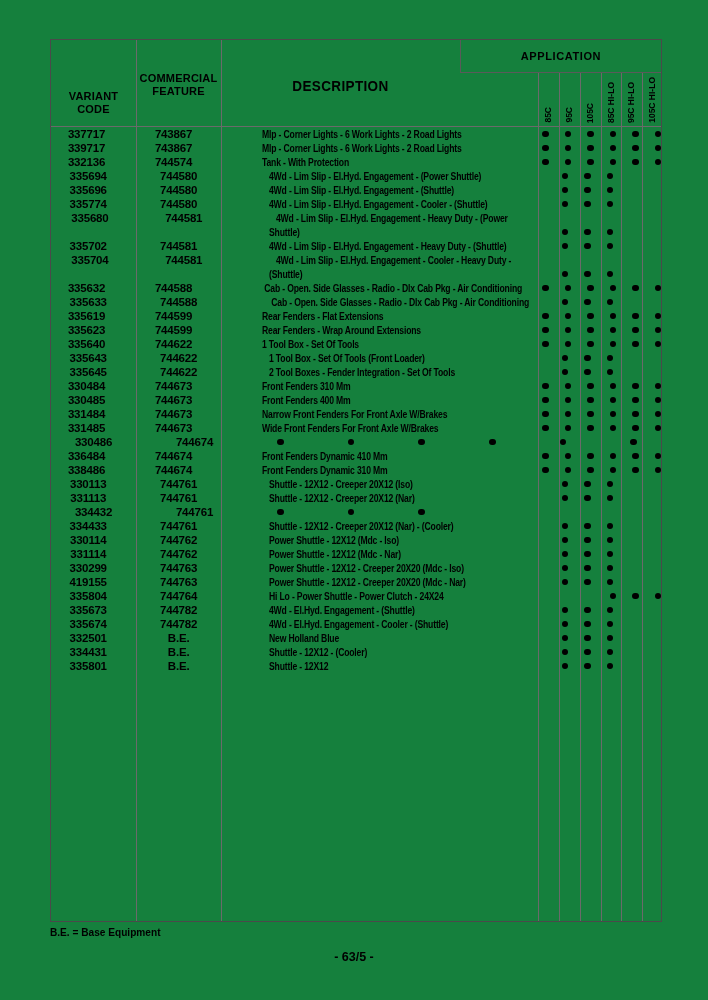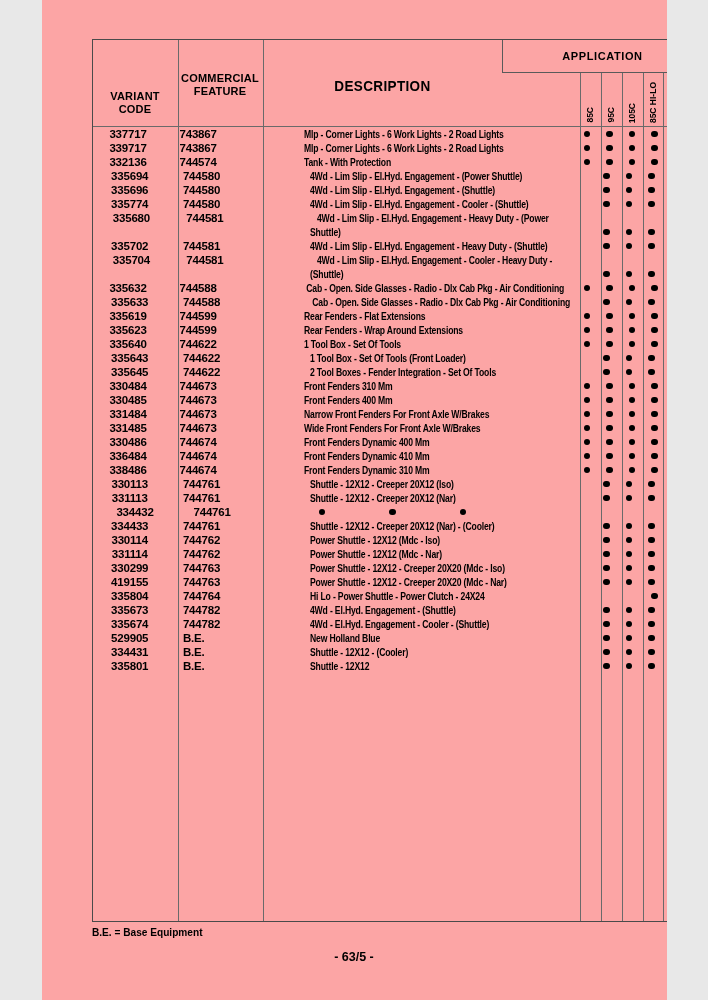--- a/index.html
+++ b/index.html
@@ -1,17 +1,17 @@
 <!DOCTYPE html>
 <html><head>
 <meta charset="utf-8">
 <style>
   html,body{margin:0;padding:0;background:#e8e8e8;}
   .sheet{
-    position:relative;width:625px;height:1000px;background:#fca5a5;
+    position:relative;width:708px;height:1000px;background:#15803d;
     font-family:"Liberation Sans", sans-serif;color:#000;overflow:hidden;
     margin:0 auto;
   }
   .tbl{
     position:absolute;left:50px;top:39px;width:612px;height:883px;
     border:1px solid #4a4a4a;box-sizing:border-box;
   }
   .vline{position:absolute;top:0;bottom:0;width:0;border-left:1px solid #6a6a6a;}
   .vl-1{left:85px;} .vl-2{left:170px;}
   .app-line{position:absolute;top:32px;bottom:0;width:0;border-left:1px solid #6a6a6a;}
@@ -36,21 +36,21 @@
   }
   .acl-0{left:487px;} .acl-1{left:508px;} .acl-2{left:529px;}
   .acl-3{left:550px;} .acl-4{left:570px;} .acl-5{left:591px;}
   .app-col-label span{
     writing-mode:vertical-rl;transform:rotate(180deg);
     font-weight:bold;font-size:8.5px;letter-spacing:0;white-space:pre;line-height:1;
   }
   .body{position:absolute;left:0;right:0;top:87px;}
   .line{display:flex;height:14px;align-items:center;font-weight:bold;font-size:11px;gap:16px;}
   .c-code{width:85px;text-align:center;font-size:11.5px;letter-spacing:-.2px;}
-  .c-feat{width:85px;text-align:left;font-size:11.5px;letter-spacing:-.2px;}
+  .c-feat{width:85px;text-align:center;font-size:11.5px;letter-spacing:-.2px;}
   .c-desc{width:317px;padding-left:1px;box-sizing:border-box;overflow:hidden;font-size:10.5px;margin-left:36px;}
   .c-desc span{display:inline-block;transform:scaleX(.82);transform-origin:0 50%;
     white-space:pre;letter-spacing:-.2px;}
   .c-dot{flex:1;display:flex;align-items:center;justify-content:center;}
   .dot{width:6.5px;height:6.5px;border-radius:50%;background:#000;}
   .foot-note{position:absolute;left:50px;top:926px;font-weight:bold;font-size:11.5px;}
   .foot-note span{display:inline-block;transform:scaleX(.88);transform-origin:0 50%;white-space:pre;}
   .page-num{position:absolute;left:0;right:0;top:950px;text-align:center;
     font-weight:bold;font-size:12.5px;}
 </style>
@@ -524,21 +524,20 @@
     <div class="c-dot">
             <span class="dot"></span>
           </div>
     <div class="c-dot">
             <span class="dot"></span>
           </div>
   </div>
         <div class="line">
     <div class="c-code">330486</div>
     <div class="c-feat">744674</div>
-    <div class="c-desc"><span>Front Fenders Dynamic 400 Mm</span></div>
     <div class="c-dot">
             <span class="dot"></span>
           </div>
     <div class="c-dot">
             <span class="dot"></span>
           </div>
     <div class="c-dot">
             <span class="dot"></span>
           </div>
     <div class="c-dot">
@@ -777,21 +776,21 @@
             <span class="dot"></span>
           </div>
     <div class="c-dot">
             <span class="dot"></span>
           </div>
     <div class="c-dot"></div>
     <div class="c-dot"></div>
     <div class="c-dot"></div>
   </div>
         <div class="line">
-    <div class="c-code">529905</div>
+    <div class="c-code">332501</div>
     <div class="c-feat">B.E.</div>
     <div class="c-desc"><span>New Holland Blue</span></div>
     <div class="c-dot">
             <span class="dot"></span>
           </div>
     <div class="c-dot">
             <span class="dot"></span>
           </div>
     <div class="c-dot">
             <span class="dot"></span>

